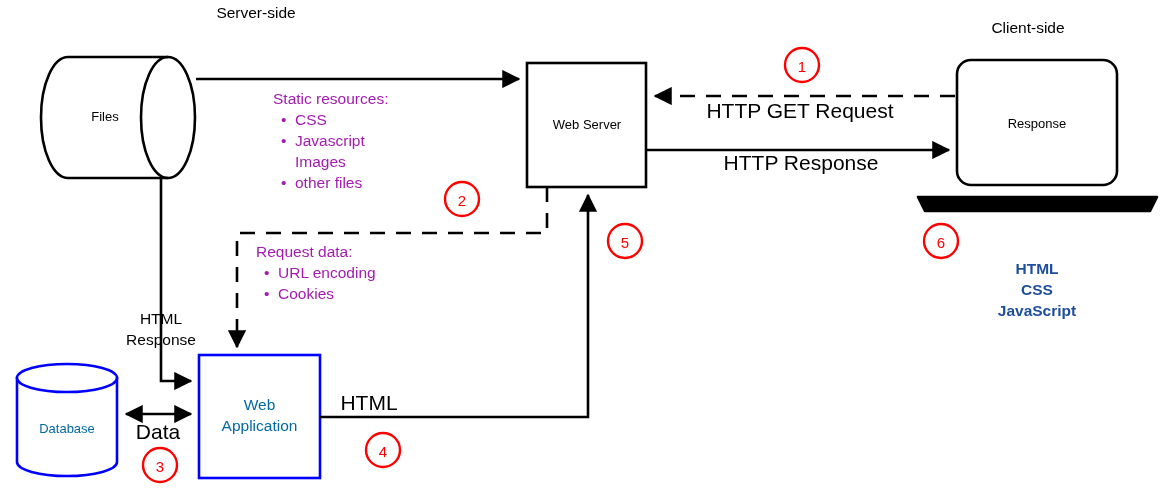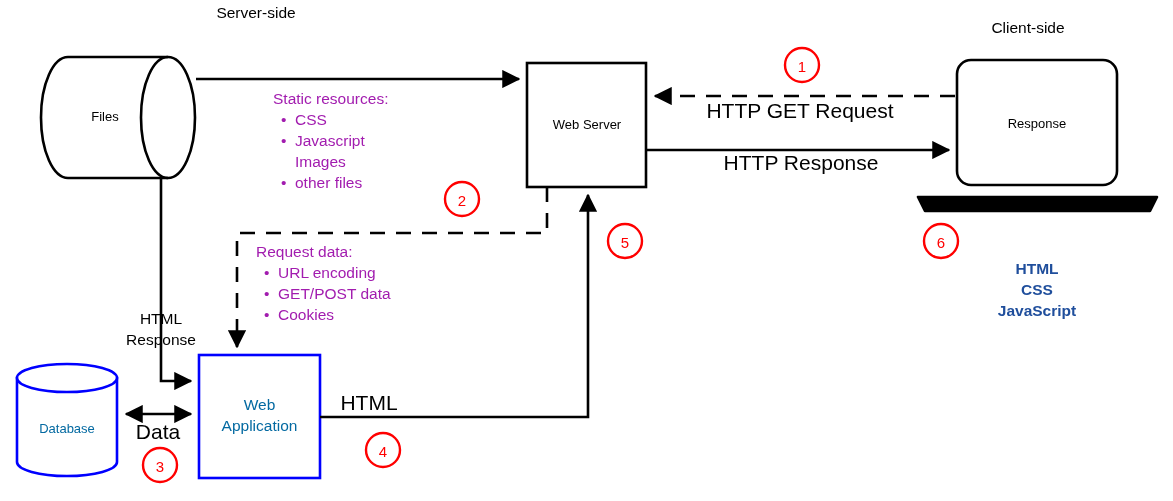--- a/index.html
+++ b/index.html
@@ -98,21 +98,20 @@
       <li class="bul">Javascript</li>
       <li>Images</li>
       <li class="bul">other files</li>
     </ul>
   </div>
 
   <div class="listbox" style="left:256px;top:241px;">
     <span class="hdr">Request data:</span>
     <ul>
       <li class="bul">URL encoding</li>
-      <li class="bul">GET/POST data</li>
       <li class="bul">Cookies</li>
     </ul>
   </div>
 
   <div class="lbl edge-lbl ctr" style="left:800px;top:111px;">HTTP GET Request</div>
   <div class="lbl edge-lbl ctr" style="left:801px;top:163px;">HTTP Response</div>
 
   <div class="stack" style="left:105px;top:308px;width:112px;">
     <span>HTML</span><br>
     <span>Response</span>

